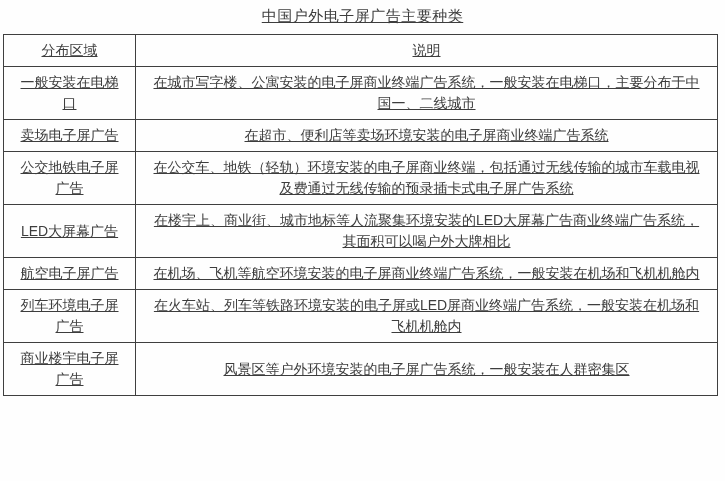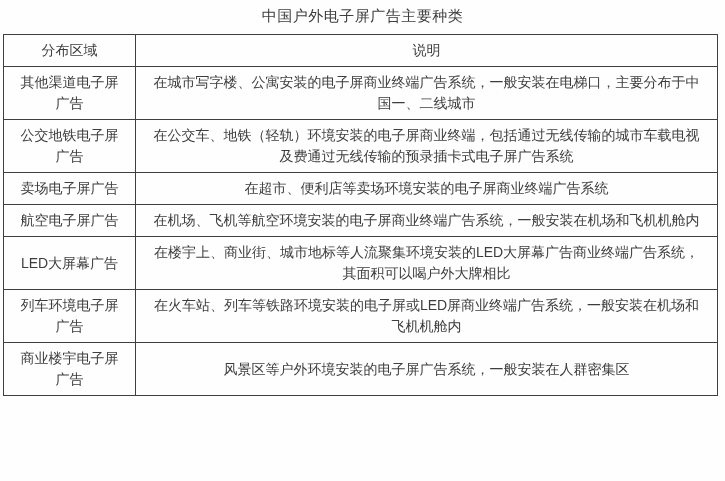--- a/index.html
+++ b/index.html
@@ -17,20 +17,21 @@
     height: 481px;
     background: var(--background);
     font-family: "Liberation Sans", "DejaVu Sans", sans-serif;
     color: var(--text);
     overflow: hidden;
   }
   .page {
     width: 725px;
     height: 481px;
     padding-top: 7px;
+    text-decoration: underline;
   }
   .title {
     text-align: center;
     font-size: 15px;
     line-height: 18px;
     color: var(--text);
     margin-bottom: 9px;
     letter-spacing: 0.5px;
   }
   table.ad-table {
@@ -68,38 +69,38 @@
       <col class="col-desc">
     </colgroup>
     <thead>
       <tr>
         <th>分布区域</th>
         <th>说明</th>
       </tr>
     </thead>
     <tbody>
       <tr>
-        <td class="region">其他渠道电子屏广告</td>
+        <td class="region">一般安装在电梯口</td>
         <td class="desc">在城市写字楼、公寓安装的电子屏商业终端广告系统，一般安装在电梯口，主要分布于中国一、二线城市</td>
+      </tr>
+      <tr>
+        <td class="region">卖场电子屏广告</td>
+        <td class="desc">在超市、便利店等卖场环境安装的电子屏商业终端广告系统</td>
       </tr>
       <tr>
         <td class="region">公交地铁电子屏广告</td>
         <td class="desc">在公交车、地铁（轻轨）环境安装的电子屏商业终端，包括通过无线传输的城市车载电视及费通过无线传输的预录插卡式电子屏广告系统</td>
       </tr>
       <tr>
-        <td class="region">卖场电子屏广告</td>
-        <td class="desc">在超市、便利店等卖场环境安装的电子屏商业终端广告系统</td>
+        <td class="region">LED大屏幕广告</td>
+        <td class="desc">在楼宇上、商业街、城市地标等人流聚集环境安装的LED大屏幕广告商业终端广告系统，其面积可以喝户外大牌相比</td>
       </tr>
       <tr>
         <td class="region">航空电子屏广告</td>
         <td class="desc">在机场、飞机等航空环境安装的电子屏商业终端广告系统，一般安装在机场和飞机机舱内</td>
-      </tr>
-      <tr>
-        <td class="region">LED大屏幕广告</td>
-        <td class="desc">在楼宇上、商业街、城市地标等人流聚集环境安装的LED大屏幕广告商业终端广告系统，其面积可以喝户外大牌相比</td>
       </tr>
       <tr>
         <td class="region">列车环境电子屏广告</td>
         <td class="desc">在火车站、列车等铁路环境安装的电子屏或LED屏商业终端广告系统，一般安装在机场和飞机机舱内</td>
       </tr>
       <tr>
         <td class="region">商业楼宇电子屏广告</td>
         <td class="desc">风景区等户外环境安装的电子屏广告系统，一般安装在人群密集区</td>
       </tr>
     </tbody>

